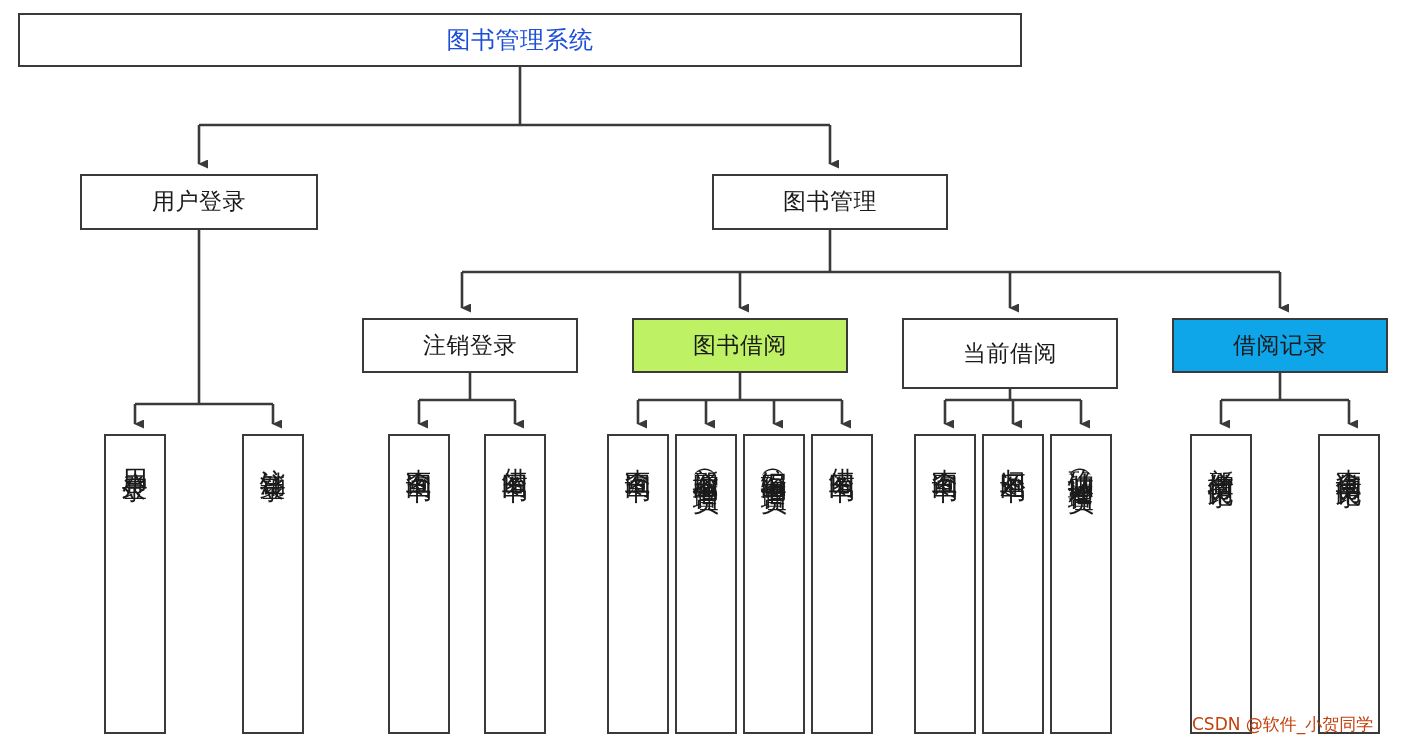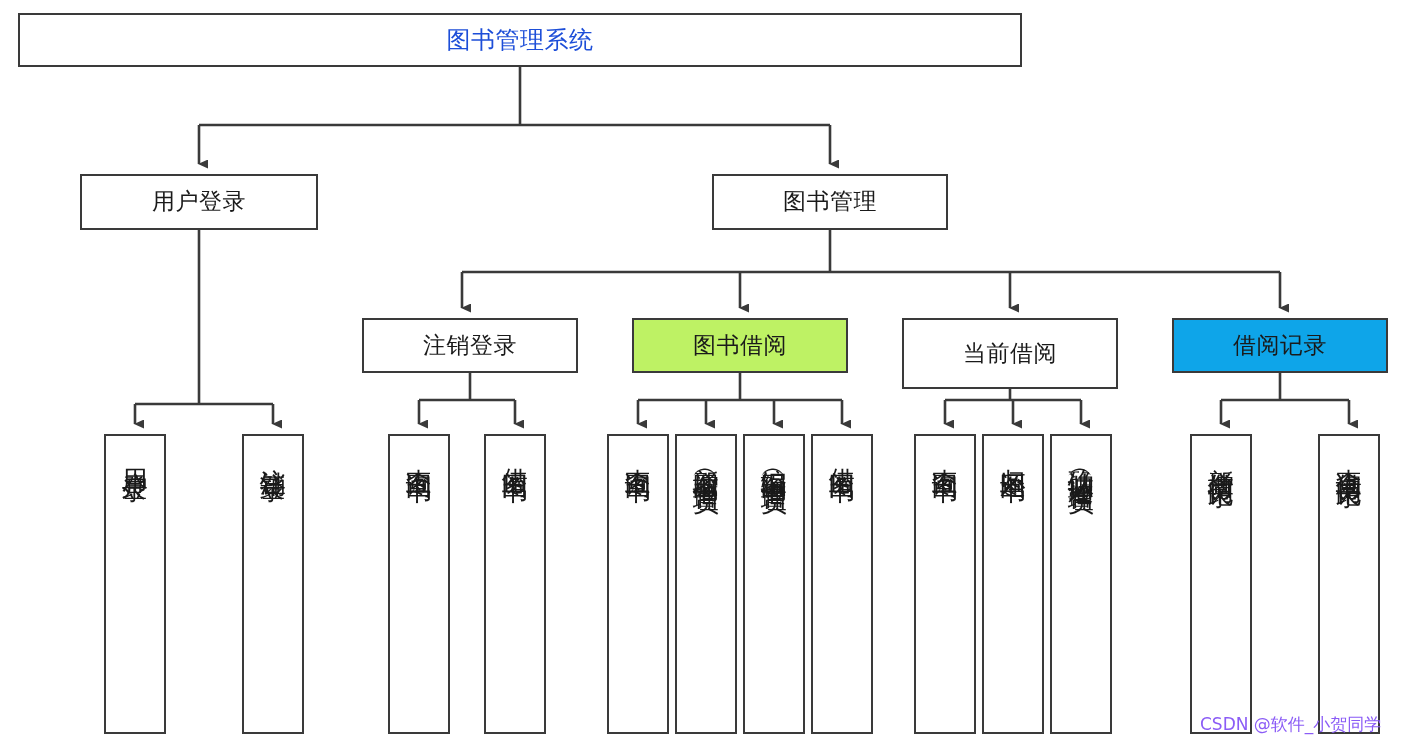--- a/index.html
+++ b/index.html
@@ -181,15 +181,15 @@
   <div class="node vertical" style="left: 1050px; top: 434px; width: 62px; height: 300px; background: rgb(255, 255, 255); border-color: rgb(58, 58, 58);">
     <span class="node-label" style="color: rgb(26, 26, 26);">确认归还（管理员）</span>
   </div>
   <div class="node vertical" style="left: 1190px; top: 434px; width: 62px; height: 300px; background: rgb(255, 255, 255); border-color: rgb(58, 58, 58);">
     <span class="node-label" style="color: rgb(26, 26, 26);">新增借阅记录</span>
   </div>
   <div class="node vertical" style="left: 1318px; top: 434px; width: 62px; height: 300px; background: rgb(255, 255, 255); border-color: rgb(58, 58, 58);">
     <span class="node-label" style="color: rgb(26, 26, 26);">查询借阅记录</span>
   </div>
 
-  <div class="watermark" style="color: #8b5cf6; margin-left: 8px;">CSDN @软件_小贺同学</div>
+  <div class="watermark" style="color: #c2410c;">CSDN @软件_小贺同学</div>
 
 </div>
 
 </body></html>

